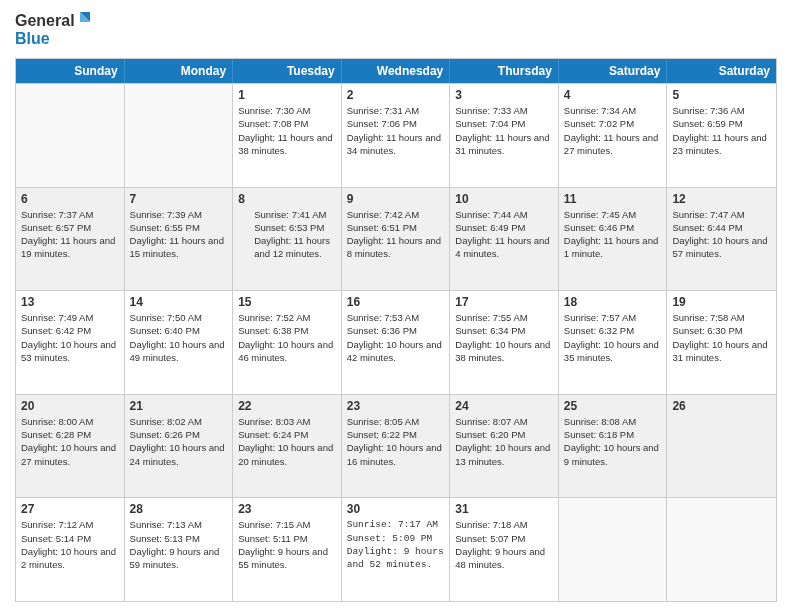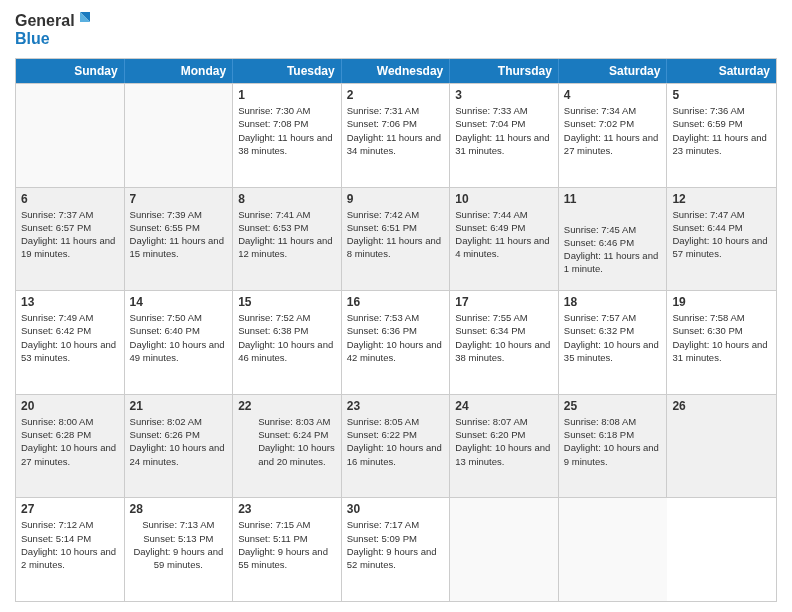--- a/index.html
+++ b/index.html
@@ -168,39 +168,39 @@
 Daylight: 11 hours and 19 minutes.</div>
           </div>
           <div class="cal-cell shaded">
             <div class="cell-day">7</div>
             <div class="cell-info" style="white-space: pre-line;">Sunrise: 7:39 AM
 Sunset: 6:55 PM
 Daylight: 11 hours and 15 minutes.</div>
           </div>
           <div class="cal-cell shaded">
             <div class="cell-day">8</div>
-            <div class="cell-info" style="white-space: pre-line;">Sunrise: 7:41 AM
+            <div class="cell-info" style="white-space: pre-line; margin-left: 16px;">Sunrise: 7:41 AM
 Sunset: 6:53 PM
 Daylight: 11 hours and 12 minutes.</div>
           </div>
           <div class="cal-cell shaded">
             <div class="cell-day">9</div>
             <div class="cell-info" style="white-space: pre-line;">Sunrise: 7:42 AM
 Sunset: 6:51 PM
 Daylight: 11 hours and 8 minutes.</div>
           </div>
           <div class="cal-cell shaded">
             <div class="cell-day">10</div>
             <div class="cell-info" style="white-space: pre-line;">Sunrise: 7:44 AM
 Sunset: 6:49 PM
 Daylight: 11 hours and 4 minutes.</div>
           </div>
           <div class="cal-cell shaded">
             <div class="cell-day">11</div>
-            <div class="cell-info" style="white-space: pre-line; margin-top: 15px;">Sunrise: 7:45 AM
+            <div class="cell-info" style="white-space: pre-line;">Sunrise: 7:45 AM
 Sunset: 6:46 PM
 Daylight: 11 hours and 1 minute.</div>
           </div>
           <div class="cal-cell shaded">
             <div class="cell-day">12</div>
             <div class="cell-info" style="white-space: pre-line;">Sunrise: 7:47 AM
 Sunset: 6:44 PM
 Daylight: 10 hours and 57 minutes.</div>
           </div>
         </div>
@@ -256,21 +256,21 @@
 Daylight: 10 hours and 27 minutes.</div>
           </div>
           <div class="cal-cell shaded">
             <div class="cell-day">21</div>
             <div class="cell-info" style="white-space: pre-line;">Sunrise: 8:02 AM
 Sunset: 6:26 PM
 Daylight: 10 hours and 24 minutes.</div>
           </div>
           <div class="cal-cell shaded">
             <div class="cell-day">22</div>
-            <div class="cell-info" style="white-space: pre-line; margin-left: 20px;">Sunrise: 8:03 AM
+            <div class="cell-info" style="white-space: pre-line;">Sunrise: 8:03 AM
 Sunset: 6:24 PM
 Daylight: 10 hours and 20 minutes.</div>
           </div>
           <div class="cal-cell shaded">
             <div class="cell-day">23</div>
             <div class="cell-info" style="white-space: pre-line;">Sunrise: 8:05 AM
 Sunset: 6:22 PM
 Daylight: 10 hours and 16 minutes.</div>
           </div>
           <div class="cal-cell shaded">
@@ -291,34 +291,40 @@
         </div>
         <div class="cal-row">
           <div class="cal-cell">
             <div class="cell-day">27</div>
             <div class="cell-info" style="white-space: pre-line;">Sunrise: 7:12 AM
 Sunset: 5:14 PM
 Daylight: 10 hours and 2 minutes.</div>
           </div>
           <div class="cal-cell">
             <div class="cell-day">28</div>
-            <div class="cell-info" style="white-space: pre-line; text-align: center;">Sunrise: 7:13 AM
+            <div class="cell-info" style="white-space: pre-line;">Sunrise: 7:13 AM
 Sunset: 5:13 PM
 Daylight: 9 hours and 59 minutes.</div>
           </div>
           <div class="cal-cell">
             <div class="cell-day">23</div>
             <div class="cell-info" style="white-space: pre-line;">Sunrise: 7:15 AM
 Sunset: 5:11 PM
 Daylight: 9 hours and 55 minutes.</div>
           </div>
           <div class="cal-cell">
             <div class="cell-day">30</div>
-            <div class="cell-info" style="white-space: pre-line;">Sunrise: 7:17 AM
+            <div class="cell-info" style="white-space: pre-line; font-family: Liberation Mono, monospace;">Sunrise: 7:17 AM
 Sunset: 5:09 PM
 Daylight: 9 hours and 52 minutes.</div>
+          </div>
+          <div class="cal-cell">
+            <div class="cell-day">31</div>
+            <div class="cell-info" style="white-space: pre-line;">Sunrise: 7:18 AM
+Sunset: 5:07 PM
+Daylight: 9 hours and 48 minutes.</div>
           </div>
           <div class="cal-cell empty"></div>
           <div class="cal-cell empty"></div>
         </div>
       </div>
   </div>
 </div>
 
 </body></html>

